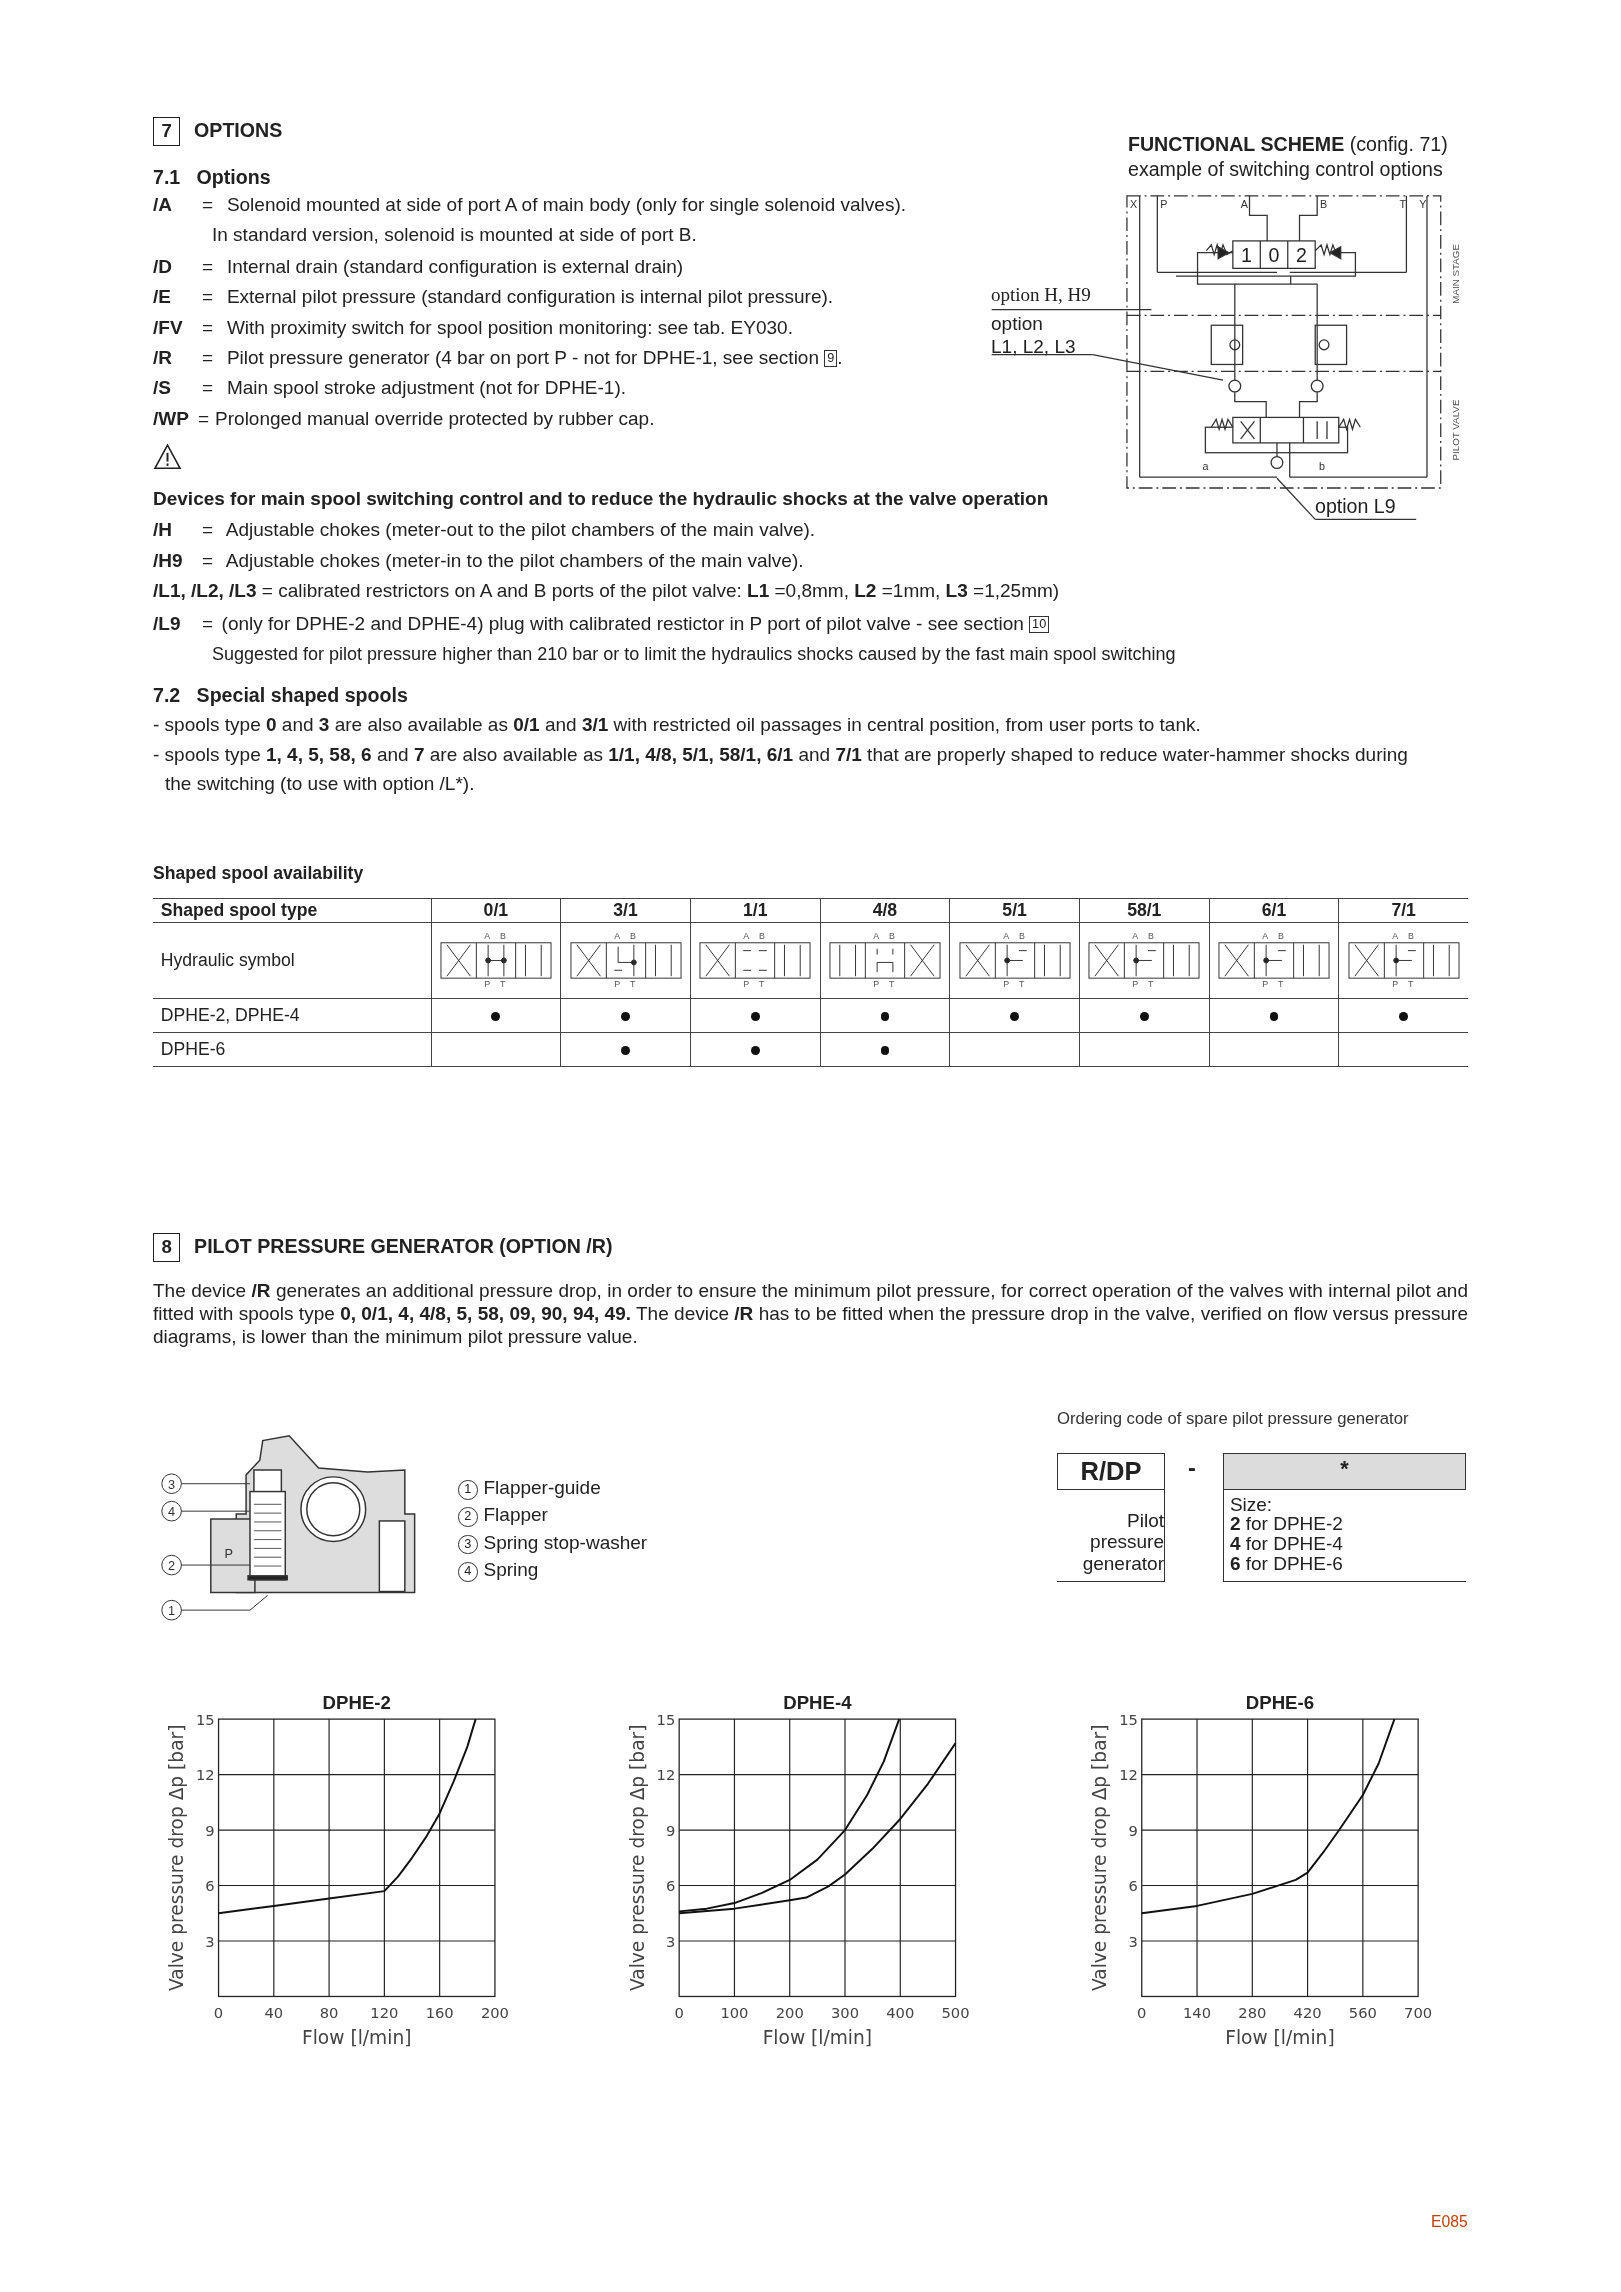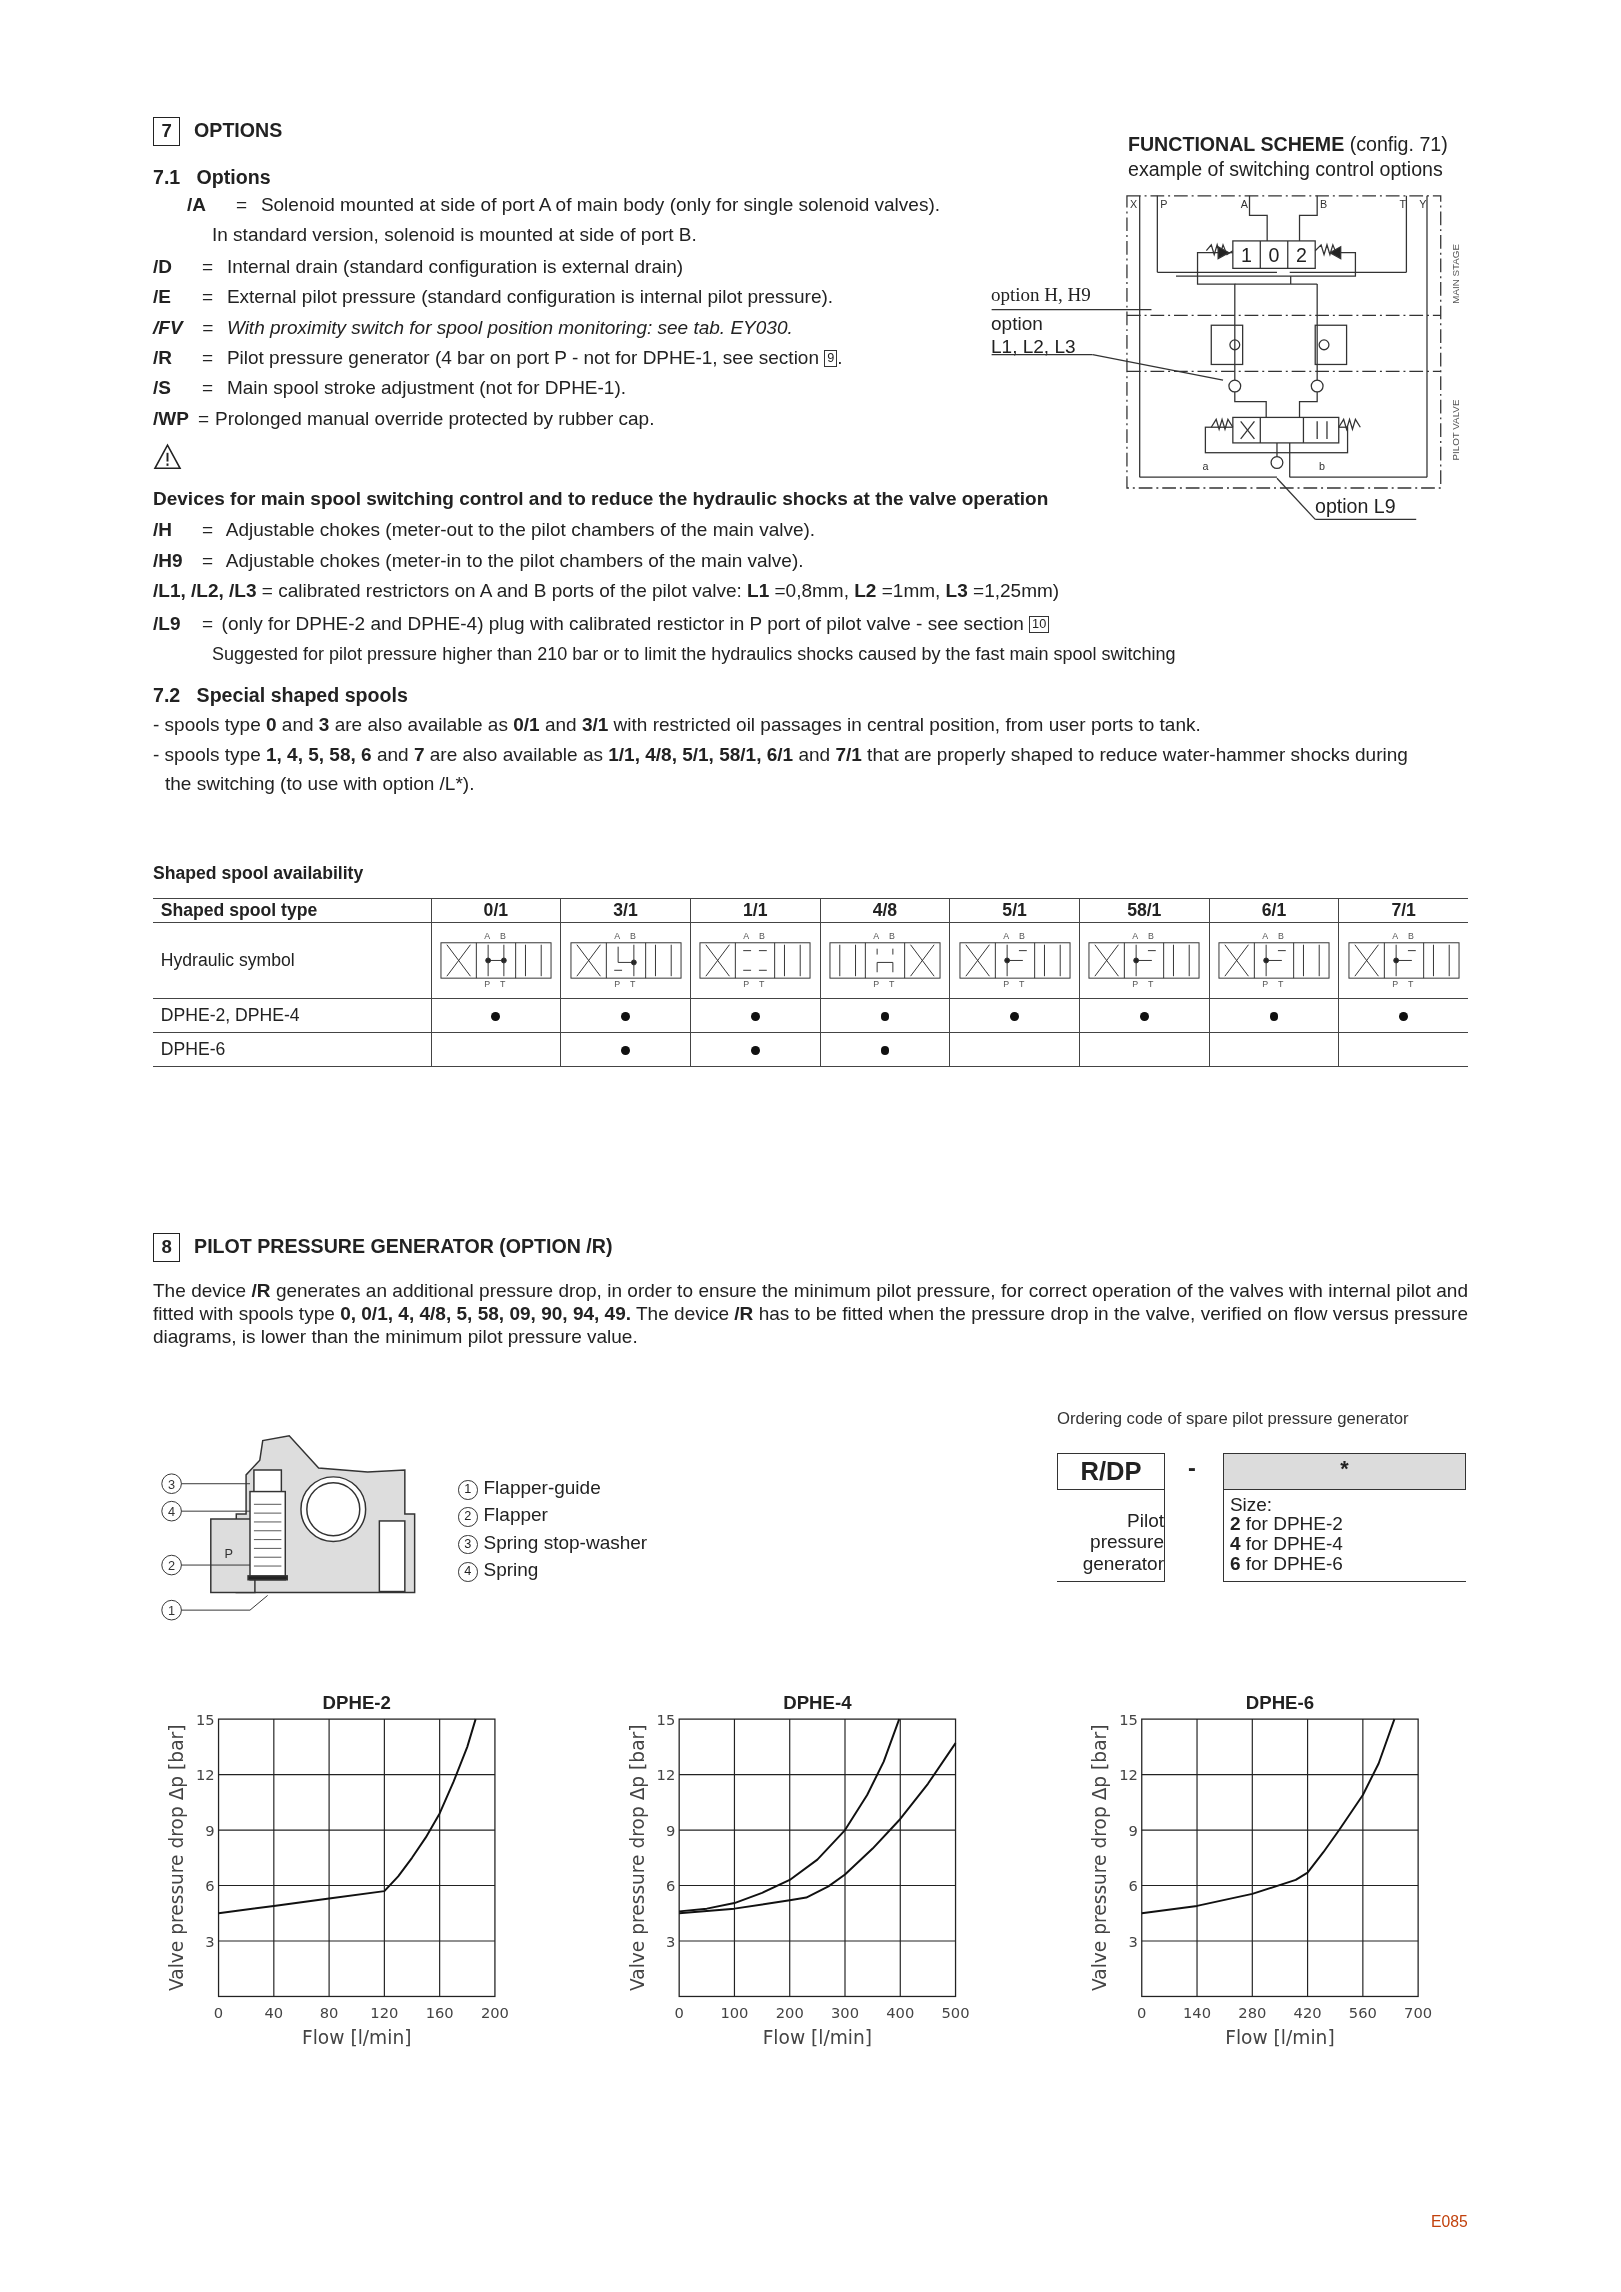--- a/index.html
+++ b/index.html
@@ -32,25 +32,25 @@
 </style>
 </head>
 <body>
 
 <div class="abs" style="left:153px; top:117px;">
   <span class="sec-num">7</span><span class="sec-title">OPTIONS</span>
 </div>
 <div class="abs sub-title" style="left:153px; top:166px; white-space:pre;">7.1   Options</div>
 
 <div id="opts">
-    <div class="opt-row" style="top: 193px; margin-left: 34px;"><span class="opt-key" style="width:49px">/A</span><span class="opt-eq" style="width:19.6px">=</span> <span>Solenoid mounted at side of port A of main body (only for single solenoid valves).</span></div>
+    <div class="opt-row" style="top: 193px;"><span class="opt-key" style="width:49px">/A</span><span class="opt-eq" style="width:19.6px">=</span> <span>Solenoid mounted at side of port A of main body (only for single solenoid valves).</span></div>
     <div class="opt-row" style="top: 223px; left: 212px;">In standard version, solenoid is mounted at side of port B.</div>
     <div class="opt-row" style="top: 255px;"><span class="opt-key" style="width:49px">/D</span><span class="opt-eq" style="width:19.6px">=</span> <span>Internal drain (standard configuration is external drain)</span></div>
     <div class="opt-row" style="top: 285px;"><span class="opt-key" style="width:49px">/E</span><span class="opt-eq" style="width:19.6px">=</span> <span>External pilot pressure (standard configuration is internal pilot pressure).</span></div>
-    <div class="opt-row" style="top: 316px; font-style: italic;"><span class="opt-key" style="width:49px">/FV</span><span class="opt-eq" style="width:19.6px">=</span> <span>With proximity switch for spool position monitoring: see tab. EY030.</span></div>
+    <div class="opt-row" style="top: 316px;"><span class="opt-key" style="width:49px">/FV</span><span class="opt-eq" style="width:19.6px">=</span> <span>With proximity switch for spool position monitoring: see tab. EY030.</span></div>
     <div class="opt-row" style="top: 346px;"><span class="opt-key" style="width:49px">/R</span><span class="opt-eq" style="width:19.6px">=</span> <span>Pilot pressure generator (4 bar on port P - not for DPHE-1, see section</span> <span class="refbox">9</span><span>.</span></div>
     <div class="opt-row" style="top: 376px;"><span class="opt-key" style="width:49px">/S</span><span class="opt-eq" style="width:19.6px">=</span> <span>Main spool stroke adjustment (not for DPHE-1).</span></div>
     <div class="opt-row" style="top: 407px;"><span class="opt-key" style="width:45px">/WP</span><span class="opt-eq" style="width:11.8px">=</span> <span>Prolonged manual override protected by rubber cap.</span></div>
   </div>
 
 <div class="abs" style="left:153px; top:443px; font-size:19px; white-space:nowrap;">
   <span style="display:inline-block; vertical-align:-3.9px; margin-right:5.9px;">
     <svg width="29" height="27.4" viewBox="0 0 30 28">
         <path d="M15 2 L28 26 L2 26 Z" fill="none" stroke="#222" stroke-width="1.6"></path>
         <rect x="14" y="10" width="2" height="9" fill="#222"></rect>

